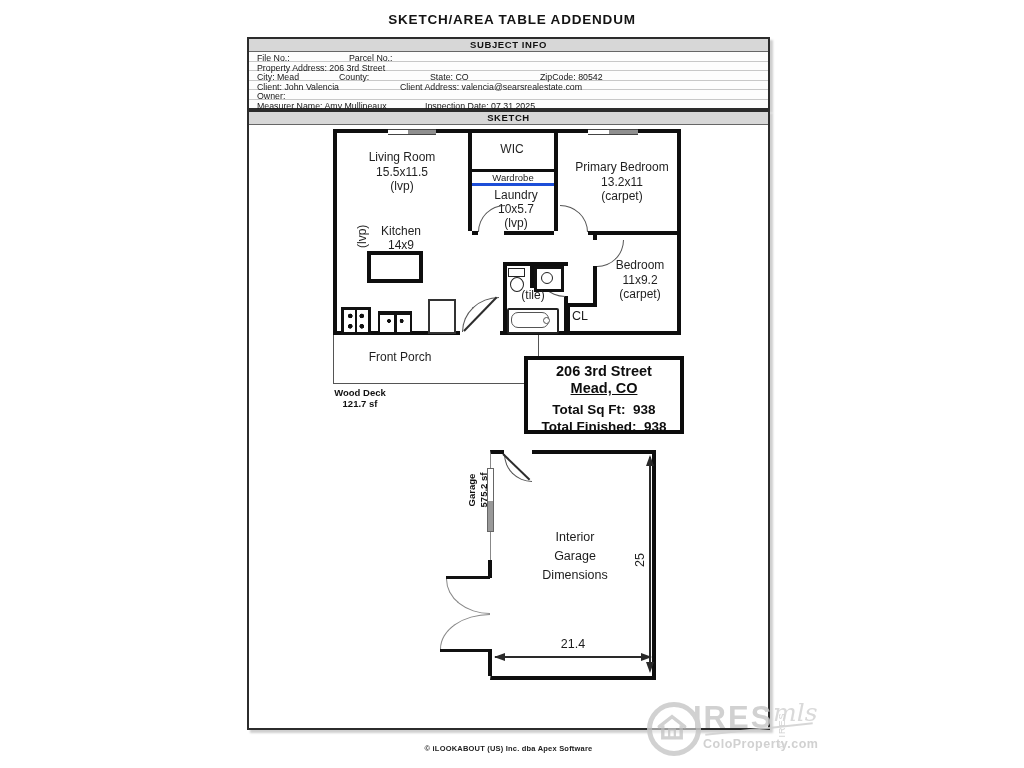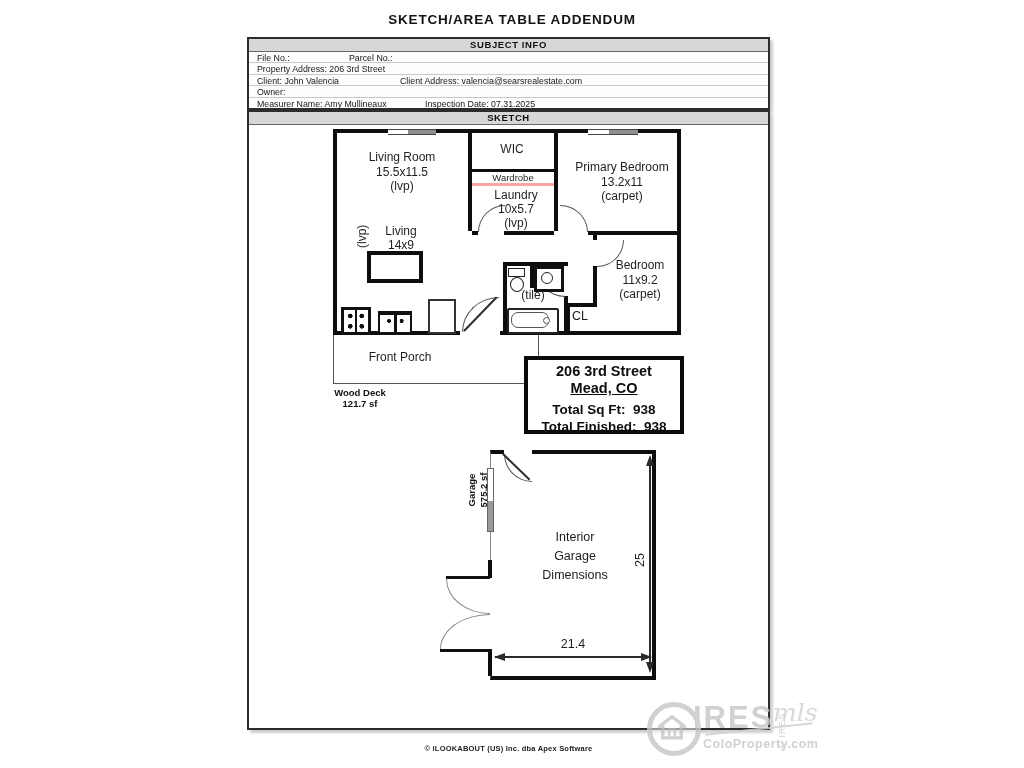--- a/index.html
+++ b/index.html
@@ -85,20 +85,26 @@
   <div class="info-box">
     <div class="bar">SUBJECT INFO</div>
     <div class="irow">
       <span style="left:8px">File No.:</span>
       <span style="left:100px">Parcel No.:</span>
     </div>
     <div class="irow">
       <span style="left:8px">Property Address: 206 3rd Street</span>
     </div>
     <div class="irow">
+      <span style="left:8px">City: Mead</span>
+      <span style="left:90px">County:</span>
+      <span style="left:181px">State: CO</span>
+      <span style="left:291px">ZipCode: 80542</span>
+    </div>
+    <div class="irow">
       <span style="left:8px">Client: John Valencia</span>
       <span style="left:151px">Client Address: valencia@searsrealestate.com</span>
     </div>
     <div class="irow">
       <span style="left:8px">Owner:</span>
     </div>
     <div class="irow">
       <span style="left:8px">Measurer Name: Amy Mullineaux</span>
       <span style="left:176px">Inspection Date: 07.31.2025</span>
     </div>
@@ -107,21 +113,21 @@
   <div class="sketch-box">
     <div class="bar" style="height:12px">SKETCH</div>
   </div>
 
   <div class="mainfloor"></div>
   <div class="win" style="left:388px;top:129px;width:48px;"></div>
   <div class="win" style="left:588px;top:129px;width:50px;"></div>
 
   <div class="wall" style="left:468px;top:133px;width:4px;height:98px;"></div>
   <div class="wall" style="left:554px;top:133px;width:4px;height:98px;"></div>
-  <div class="abs" style="left:472px;top:169px;width:82px;height:11px;border-top:3px solid #0e0e0e;border-bottom:3px solid #fca5a5;text-align:center;font-size:9.5px;line-height:11px;color:#1c1c1c;">
+  <div class="abs" style="left:472px;top:169px;width:82px;height:11px;border-top:3px solid #0e0e0e;border-bottom:3px solid #1d4ed8;text-align:center;font-size:9.5px;line-height:11px;color:#1c1c1c;">
     <span>Wardrobe</span>
   </div>
   <div class="wall" style="left:472px;top:231px;width:6px;height:4px;"></div>
   <div class="wall" style="left:504px;top:231px;width:50px;height:4px;"></div>
   <div class="wall" style="left:588px;top:231px;width:93px;height:4px;"></div>
   <div class="wall" style="left:593px;top:235px;width:4px;height:5px;"></div>
   <div class="wall" style="left:593px;top:266px;width:4px;height:41px;"></div>
 
   <div class="wall" style="left:566px;top:303px;width:31px;height:4px;"></div>
   <div class="wall" style="left:566px;top:303px;width:4px;height:32px;"></div>
@@ -164,21 +170,21 @@
     <div>Laundry</div>
     <div>10x5.7</div>
     <div>(lvp)</div>
   </div>
   <div class="txt room-label center" style="left:562px;top:160px;width:120px;">
     <div>Primary Bedroom</div>
     <div>13.2x11</div>
     <div>(carpet)</div>
   </div>
   <div class="txt room-label center" style="left:370px;top:224px;width:62px;line-height:14px;">
-    <div>Living</div>
+    <div>Kitchen</div>
     <div>14x9</div>
   </div>
   <div class="txt room-label rot" style="left:349px;top:229px;width:26px;height:12px;line-height:12px;">(lvp)</div>
   <div class="txt room-label center" style="left:600px;top:258px;width:80px;">
     <div>Bedroom</div>
     <div>11x9.2</div>
     <div>(carpet)</div>
   </div>
   <div class="txt room-label center" style="left:503px;top:288px;width:60px;">(tile)</div>
   <div class="txt" style="left:572px;top:309px;font-size:12.5px;">CL</div>

